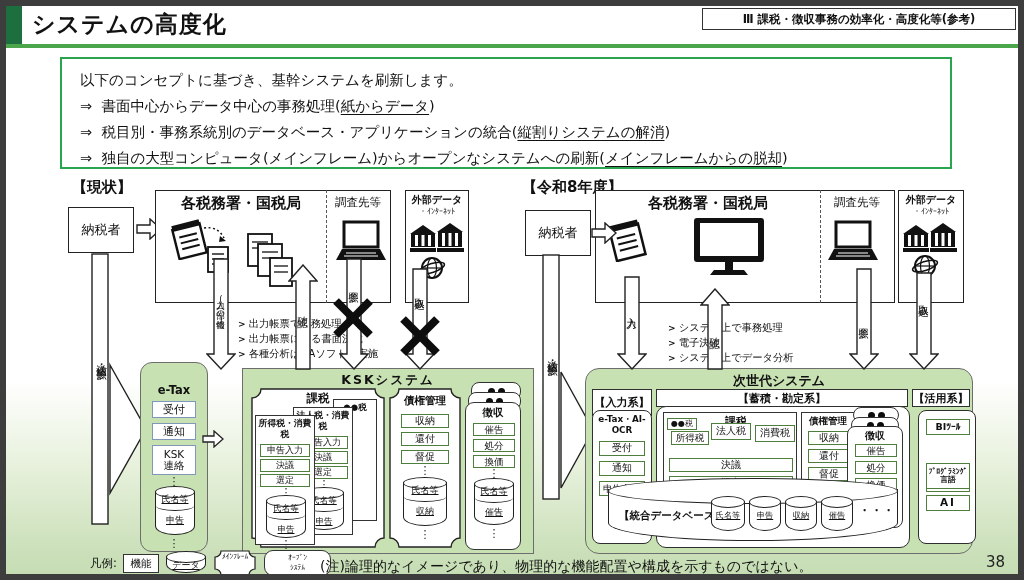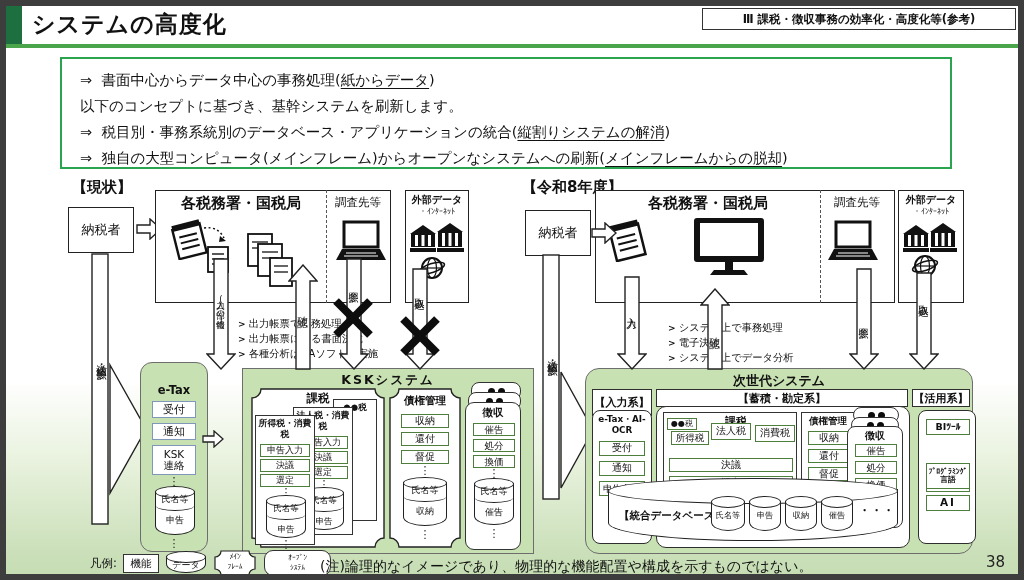--- a/index.html
+++ b/index.html
@@ -17,21 +17,21 @@
 .vtext { position:absolute; writing-mode:vertical-rl; text-orientation:upright; letter-spacing:1px; display:flex; align-items:center; justify-content:center; font-size:10.5px; color:#111; }
 .vdots { position:absolute; text-align:center; font-size:11px; line-height:9px; color:#222; width:16px; }
 .vdots::before { content:"⋮"; }
 .note { font-size:10.3px; line-height:14px; white-space:nowrap; }
 .note::before { content:"> "; font-weight:bold; font-size:9px; }
 .u { text-decoration:underline; text-underline-offset:2.5px; }
 .xmark { position:absolute; width:44px; height:44px; z-index:9; }
 .xmark::before,.xmark::after { content:""; position:absolute; left:-2px; top:18px; width:48px; height:8px; background:#0d0d0d; }
 .xmark::before { transform:rotate(45deg); }
 .xmark::after { transform:rotate(-45deg); }
-.cyl { position:absolute; background:#fff; border:1.2px solid #222; border-top:none; border-radius:0 0 50% 50% / 0 0 9px 9px; }
+.cyl { position:absolute; background:#fff; border:1.2px solid #222; border-top:none; border-radius:0 0 50% 50% / 0 0 9px 9px;text-decoration:underline; }
 .cyl::before { content:""; position:absolute; left:-1.2px; right:-1.2px; top:-5px; height:10px; background:#fff; border:1.2px solid #222; border-radius:50%; }
 .cylrow { position:relative; text-align:center; font-size:9px; line-height:11px; padding-top:3px; }
 .cylsep { position:relative; height:6px; margin:0 0 1px; border-bottom:1.1px solid #222; border-radius:0 0 50% 50% / 0 0 5px 5px; }
 .bigcyl { position:absolute; background:#fff; border:1.4px solid #222; border-top:none; border-radius:0 0 50% 50% / 0 0 18px 18px; z-index:6; }
 .bigcyl::before { content:""; position:absolute; left:-1.4px; right:-1.4px; top:-11px; height:24px; background:#fff; border:1.4px solid #222; border-radius:50%; }
 .dots2 { display:flex; gap:3px; justify-content:center; align-items:center; height:100%; }
 .dots2 i { width:7px; height:7px; border-radius:50%; background:#0d0d0d; }
 .secbox { position:absolute; background:#fff; border:1.2px solid #2e2e2e; display:flex; align-items:center; justify-content:center; font-weight:bold; font-size:11px; }
 .cardtitle { font-weight:bold; font-size:8.8px; line-height:10.5px; text-align:center; padding-top:2px; }
 svg { display:block; }
@@ -41,24 +41,24 @@
 
 <div id="frame">
 <div id="slide">
 
   <div class="abs" style="left:0;top:0;width:16px;height:38px;background:#1d6f3f;"></div>
   <div class="abs" style="left:26px;top:3px;font-size:23px;font-weight:bold;letter-spacing:1px;">システムの高度化</div>
   <div class="abs" style="left:0;top:38px;width:1012px;height:4px;background:#4ba64b;"></div>
   <div class="abs ctr" style="left:696px;top:2px;width:314px;height:22px;background:#fff;border:1.2px solid #333;font-size:11.5px;font-weight:bold;">Ⅲ 課税・徴収事務の効率化・高度化等(参考)</div>
 
   <div class="abs" style="left:54px;top:51px;width:892px;height:112px;background:#fff;border:2px solid #2aa44e;padding:8px 18px;">
+    <div style="font-size:14.5px;line-height:26px;">以下のコンセプトに基づき、基幹システムを刷新します。</div>
     <div style="font-size:14.5px;line-height:26px;">
       <span>⇒</span>&nbsp;&nbsp;<span>書面中心からデータ中心の事務処理(</span><span class="u">紙からデータ</span><span>)</span>
     </div>
-    <div style="font-size:14.5px;line-height:26px;">以下のコンセプトに基づき、基幹システムを刷新します。</div>
     <div style="font-size:14.5px;line-height:26px;">
       <span>⇒</span>&nbsp;&nbsp;<span>税目別・事務系統別のデータベース・アプリケーションの統合(</span><span class="u">縦割りシステムの解消</span><span>)</span>
     </div>
     <div style="font-size:14.5px;line-height:26px;">
       <span>⇒</span>&nbsp;&nbsp;<span>独自の大型コンピュータ(メインフレーム)からオープンなシステムへの刷新(</span><span class="u">メインフレームからの脱却</span><span>)</span>
     </div>
   </div>
 
   <div class="abs" style="left:66px;top:172px;font-size:15px;font-weight:bold;">【現状】</div>
   <div class="abs" style="left:516px;top:172px;font-size:15px;font-weight:bold;">【令和8年度】</div>
@@ -446,21 +446,21 @@
 
   <div class="abs" style="left:84px;top:550px;font-size:11.5px;">凡例:</div>
   <div class="abs ctr" style="left:117px;top:548px;width:36px;height:19px;background:#fff;border:1.2px solid #333;font-size:10.5px;">機能</div>
   <div class="cyl ctr" style="left:160px;top:550px;width:40px;height:17px;">
         <span style="position:relative;font-size:9px;top:1px;">データ</span>
       </div>
   <div class="abs" style="left:208px;top:544px;width:42px;height:26px;">
     <svg width="42" height="26" viewBox="0 0 42 26" style="position:absolute;left:0;top:0;">
           <path d="M7,1 H35 A6,6 0 0 0 41,7 V19 A6,6 0 0 0 35,25 H7 A6,6 0 0 0 1,19 V7 A6,6 0 0 0 7,1 Z" fill="#fff" stroke="#222" stroke-width="1.2"></path>
         </svg>
-    <div class="abs ctr" style="left:0;top:2px;width:100%;font-size:7.5px;line-height:10px;flex-direction:column;">
+    <div class="abs ctr" style="left:0;top:2px;width:100%;font-size:7.5px;line-height:10px;flex-direction:row;">
       <span>ﾒｲﾝ</span>
       <span>ﾌﾚｰﾑ</span>
     </div>
   </div>
   <div class="abs ctr" style="left:258px;top:544px;width:67px;height:26px;background:#fff;border:1.3px solid #333;border-radius:9px;font-size:7.5px;line-height:10px;flex-direction:column;">
     <span>ｵｰﾌﾟﾝ</span>
     <span>ｼｽﾃﾑ</span>
   </div>
   <div class="abs" style="left:314px;top:552px;font-size:14px;">(注)論理的なイメージであり、物理的な機能配置や構成を示すものではない。</div>
   <div class="abs" style="left:980px;top:547px;font-size:15px;color:#222;">38</div>

